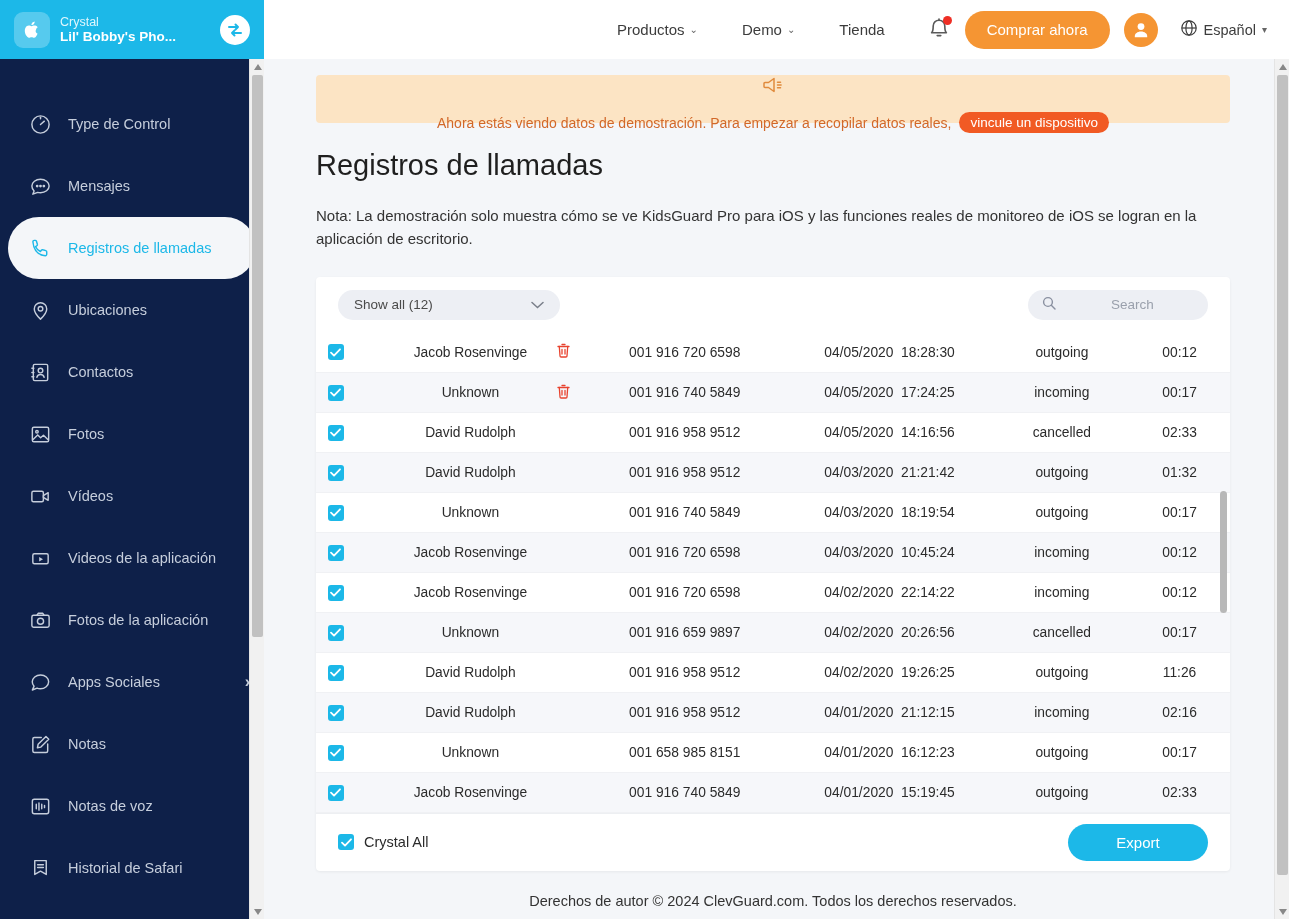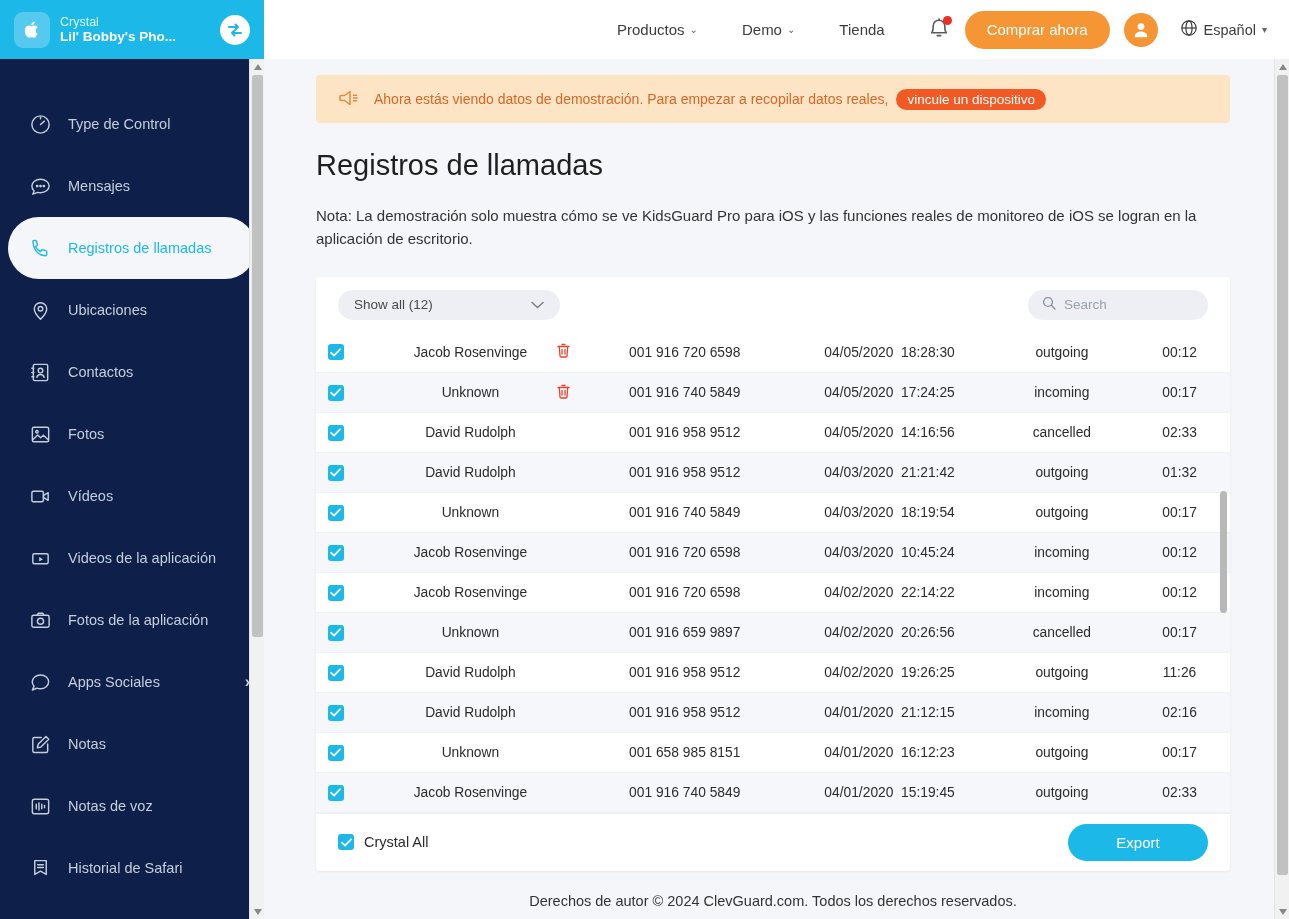--- a/index.html
+++ b/index.html
@@ -106,21 +106,21 @@
 
   .content {
     position: absolute; left: 0; top: 59px; right: 15px; bottom: 0;
     overflow: hidden; background: #F4F6F9;
   }
   .content-inner { padding: 16px 44px 0 52px; }
 
   .demo-banner {
     background: #FCE4C4; border-radius: 4px; height: 48px;
     display: flex; align-items: center; padding: 0 22px; gap: 14px;
-    font-size: 14px; color: #D2682A; margin-bottom: 26px;
+    font-size: 14px; color: #D2682A; margin-bottom: 26px; flex-direction: column;
   }
   .demo-banner .txt { display:flex; align-items:center; gap: 8px; flex-wrap: nowrap;}
   .link-pill {
     background: #F15A24; color: #ffffff; border-radius: 13px;
     padding: 3px 11px; font-size: 13.5px; cursor: pointer; white-space: nowrap;
   }
 
   .page-title { font-size: 29px; color: #1F1F1F; font-weight: normal; margin-bottom: 22px; }
   .page-note { font-size: 15px; color: #333; line-height: 1.55; max-width: 920px; margin-bottom: 26px; }
 
@@ -130,21 +130,21 @@
     width: 222px; height: 30px; background: #EDEFF4; border-radius: 15px;
     display: flex; align-items: center; justify-content: space-between;
     padding: 0 16px; font-size: 13.5px; color: #4A4A4A; cursor: pointer;
   }
   .search-pill {
     width: 180px; height: 30px; background: #EDEFF4; border-radius: 15px;
     display: flex; align-items: center; gap: 8px; padding: 0 14px; cursor: text;
   }
   .search-pill input {
     border: none; background: transparent; outline: none; font-size: 13.5px;
-    color: #4A4A4A; width: 100%; font-family: inherit;
+    color: #4A4A4A; width: 100%; font-family: inherit; margin-left: 47px;
   }
   .search-pill input::placeholder { color: #9AA0AC; }
 
   table.logs { width: 100%; border-collapse: collapse; table-layout: fixed; }
   table.logs thead th {
     font-size: 13.8px; color: #1F1F1F; font-weight: bold; height: 38px;
     border-top: 1px solid #EDEFF2; border-bottom: 1px solid #EDEFF2; text-align: center;
   }
   .col-chk { width: 38px; }
   .col-name { width: 218px; }

